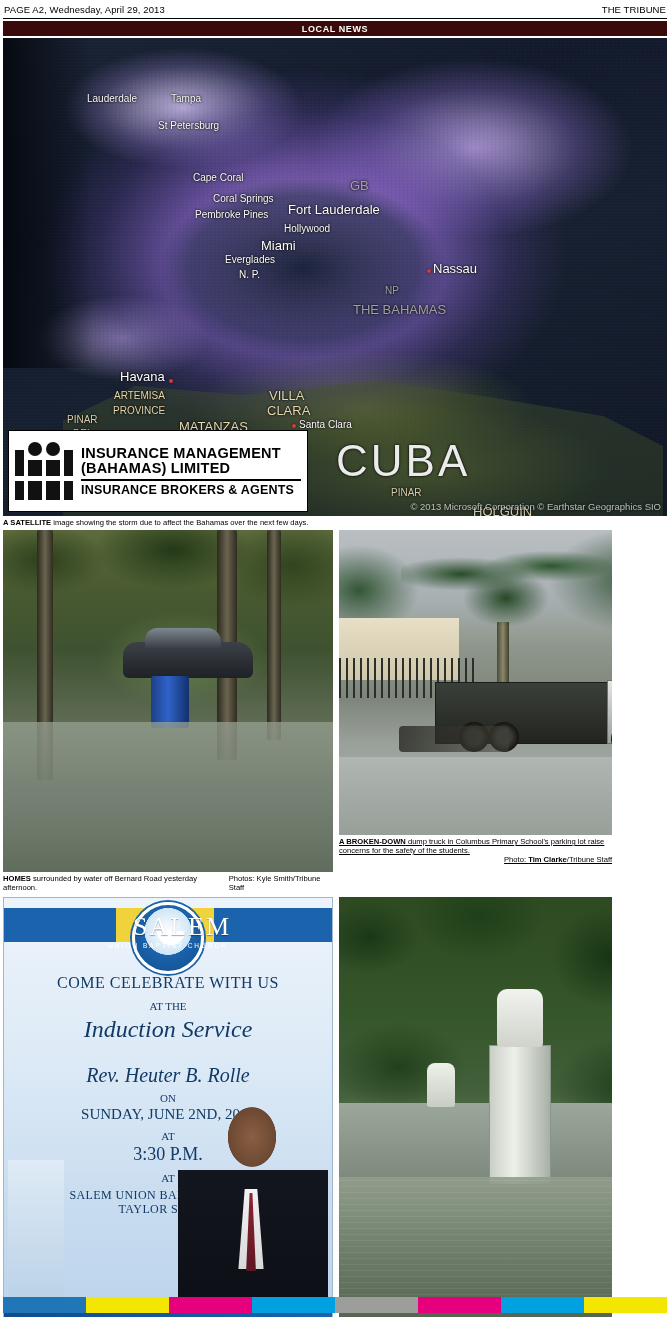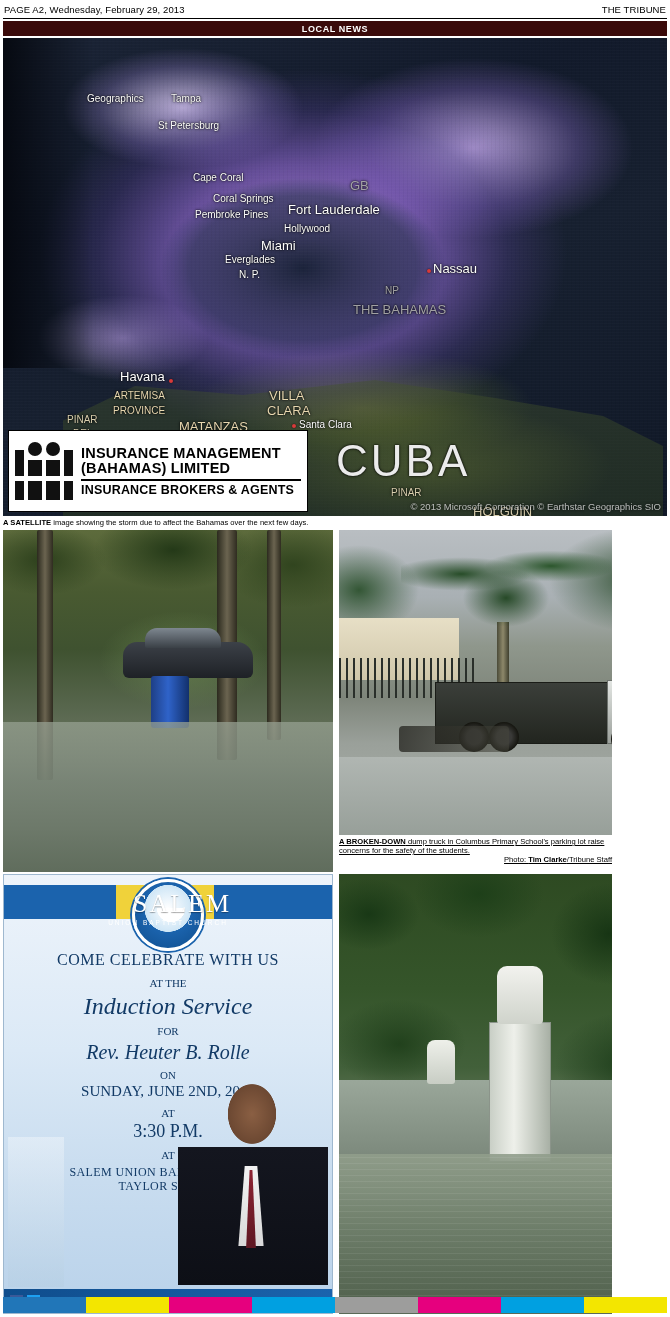--- a/index.html
+++ b/index.html
@@ -356,39 +356,39 @@
   
   .colorbar { position: absolute; left: 3px; bottom: 4px; width: 664px; height: 16px; display: flex; }
   .colorbar div { flex: 1; }
 </style>
 </head>
 <body>
 
 <div class="page">
 
   <div class="masthead">
-    <span class="left">PAGE A2, Wednesday, February 29, 2013</span>
+    <span class="left">PAGE A2, Wednesday, April 29, 2013</span>
     <span class="right">THE TRIBUNE</span>
   </div>
   <div class="rule-top"></div>
 
   <div class="section-bar">
     <span class="label">LOCAL NEWS</span>
   </div>
 
   <div class="sat-wrap photo">
     <div class="sat-img"></div>
     <div class="sat-noise"></div>
     <div class="sat-dark-left"></div>
     <div class="sat-cuba"></div>
 
     <div class="maplabel huge" style="left:333px; top:398px;">CUBA</div>
 
     <div id="map-labels">
-        <div class="maplabel" style="left: 84px; top: 55px;">Geographics</div>
+        <div class="maplabel" style="left: 84px; top: 55px;">Lauderdale</div>
         <div class="maplabel" style="left: 168px; top: 55px;">Tampa</div>
         <div class="maplabel" style="left: 155px; top: 82px;">St Petersburg</div>
         <div class="maplabel" style="left: 190px; top: 134px;">Cape Coral</div>
         <div class="maplabel" style="left: 210px; top: 155px;">Coral Springs</div>
         <div class="maplabel big" style="left: 285px; top: 164px;">Fort Lauderdale</div>
         <div class="maplabel" style="left: 192px; top: 171px;">Pembroke Pines</div>
         <div class="maplabel" style="left: 281px; top: 185px;">Hollywood</div>
         <div class="maplabel big" style="left: 258px; top: 200px;">Miami</div>
         <div class="maplabel" style="left: 222px; top: 216px;">Everglades</div>
         <div class="maplabel" style="left: 236px; top: 231px;">N. P.</div>
@@ -445,20 +445,26 @@
     <div class="col-left">
       <div class="photo ph-yard">
         <div class="canopy"></div>
         <div class="tree" style="left:34px; top:0; width:16px; height:250px;"></div>
         <div class="tree" style="left:214px; top:0; width:20px; height:230px;"></div>
         <div class="tree" style="left:264px; top:0; width:14px; height:210px;"></div>
         <div class="car"></div>
         <div class="drum"></div>
         <div class="water"></div>
       </div>
+      <div class="caption cap-row">
+        <div>
+          <b>HOMES</b><span> surrounded by water off Bernard Road yesterday afternoon.</span>
+        </div>
+        <div>Photos: Kyle Smith/Tribune Staff</div>
+      </div>
     </div>
 
     <div class="col-right">
       <div class="photo ph-truck">
         <div class="greenhedge"></div>
         <div class="bldg"></div>
         <div class="fence"></div>
         <div class="palm-trunk"></div>
         <div class="palm"></div>
         <div class="truck-body"></div>
@@ -482,21 +488,20 @@
     <div class="col-left">
       <div class="ad-church">
         <div class="topband"></div>
         <div class="logo-circle"></div>
         <div class="salem">SALEM</div>
         <div class="salem-sub">UNION BAPTIST CHURCH</div>
         <div class="sidepillar"></div>
         <div class="lines l-come">COME CELEBRATE WITH US</div>
         <div class="lines l-at1">AT THE</div>
         <div class="lines l-ind">Induction Service</div>
-        <div class="lines l-for">FOR</div>
         <div class="lines l-rev">Rev. Heuter B. Rolle</div>
         <div class="lines l-on">ON</div>
         <div class="lines l-date">SUNDAY, JUNE 2ND, 2013</div>
         <div class="lines l-at2">AT</div>
         <div class="lines l-time">3:30 P.M.</div>
         <div class="lines l-at3">AT</div>
         <div class="lines l-church">SALEM UNION BAPTIST CHURCH</div>
         <div class="lines l-street">TAYLOR STREET</div>
         <div class="portrait">
           <div class="shirt"></div>

